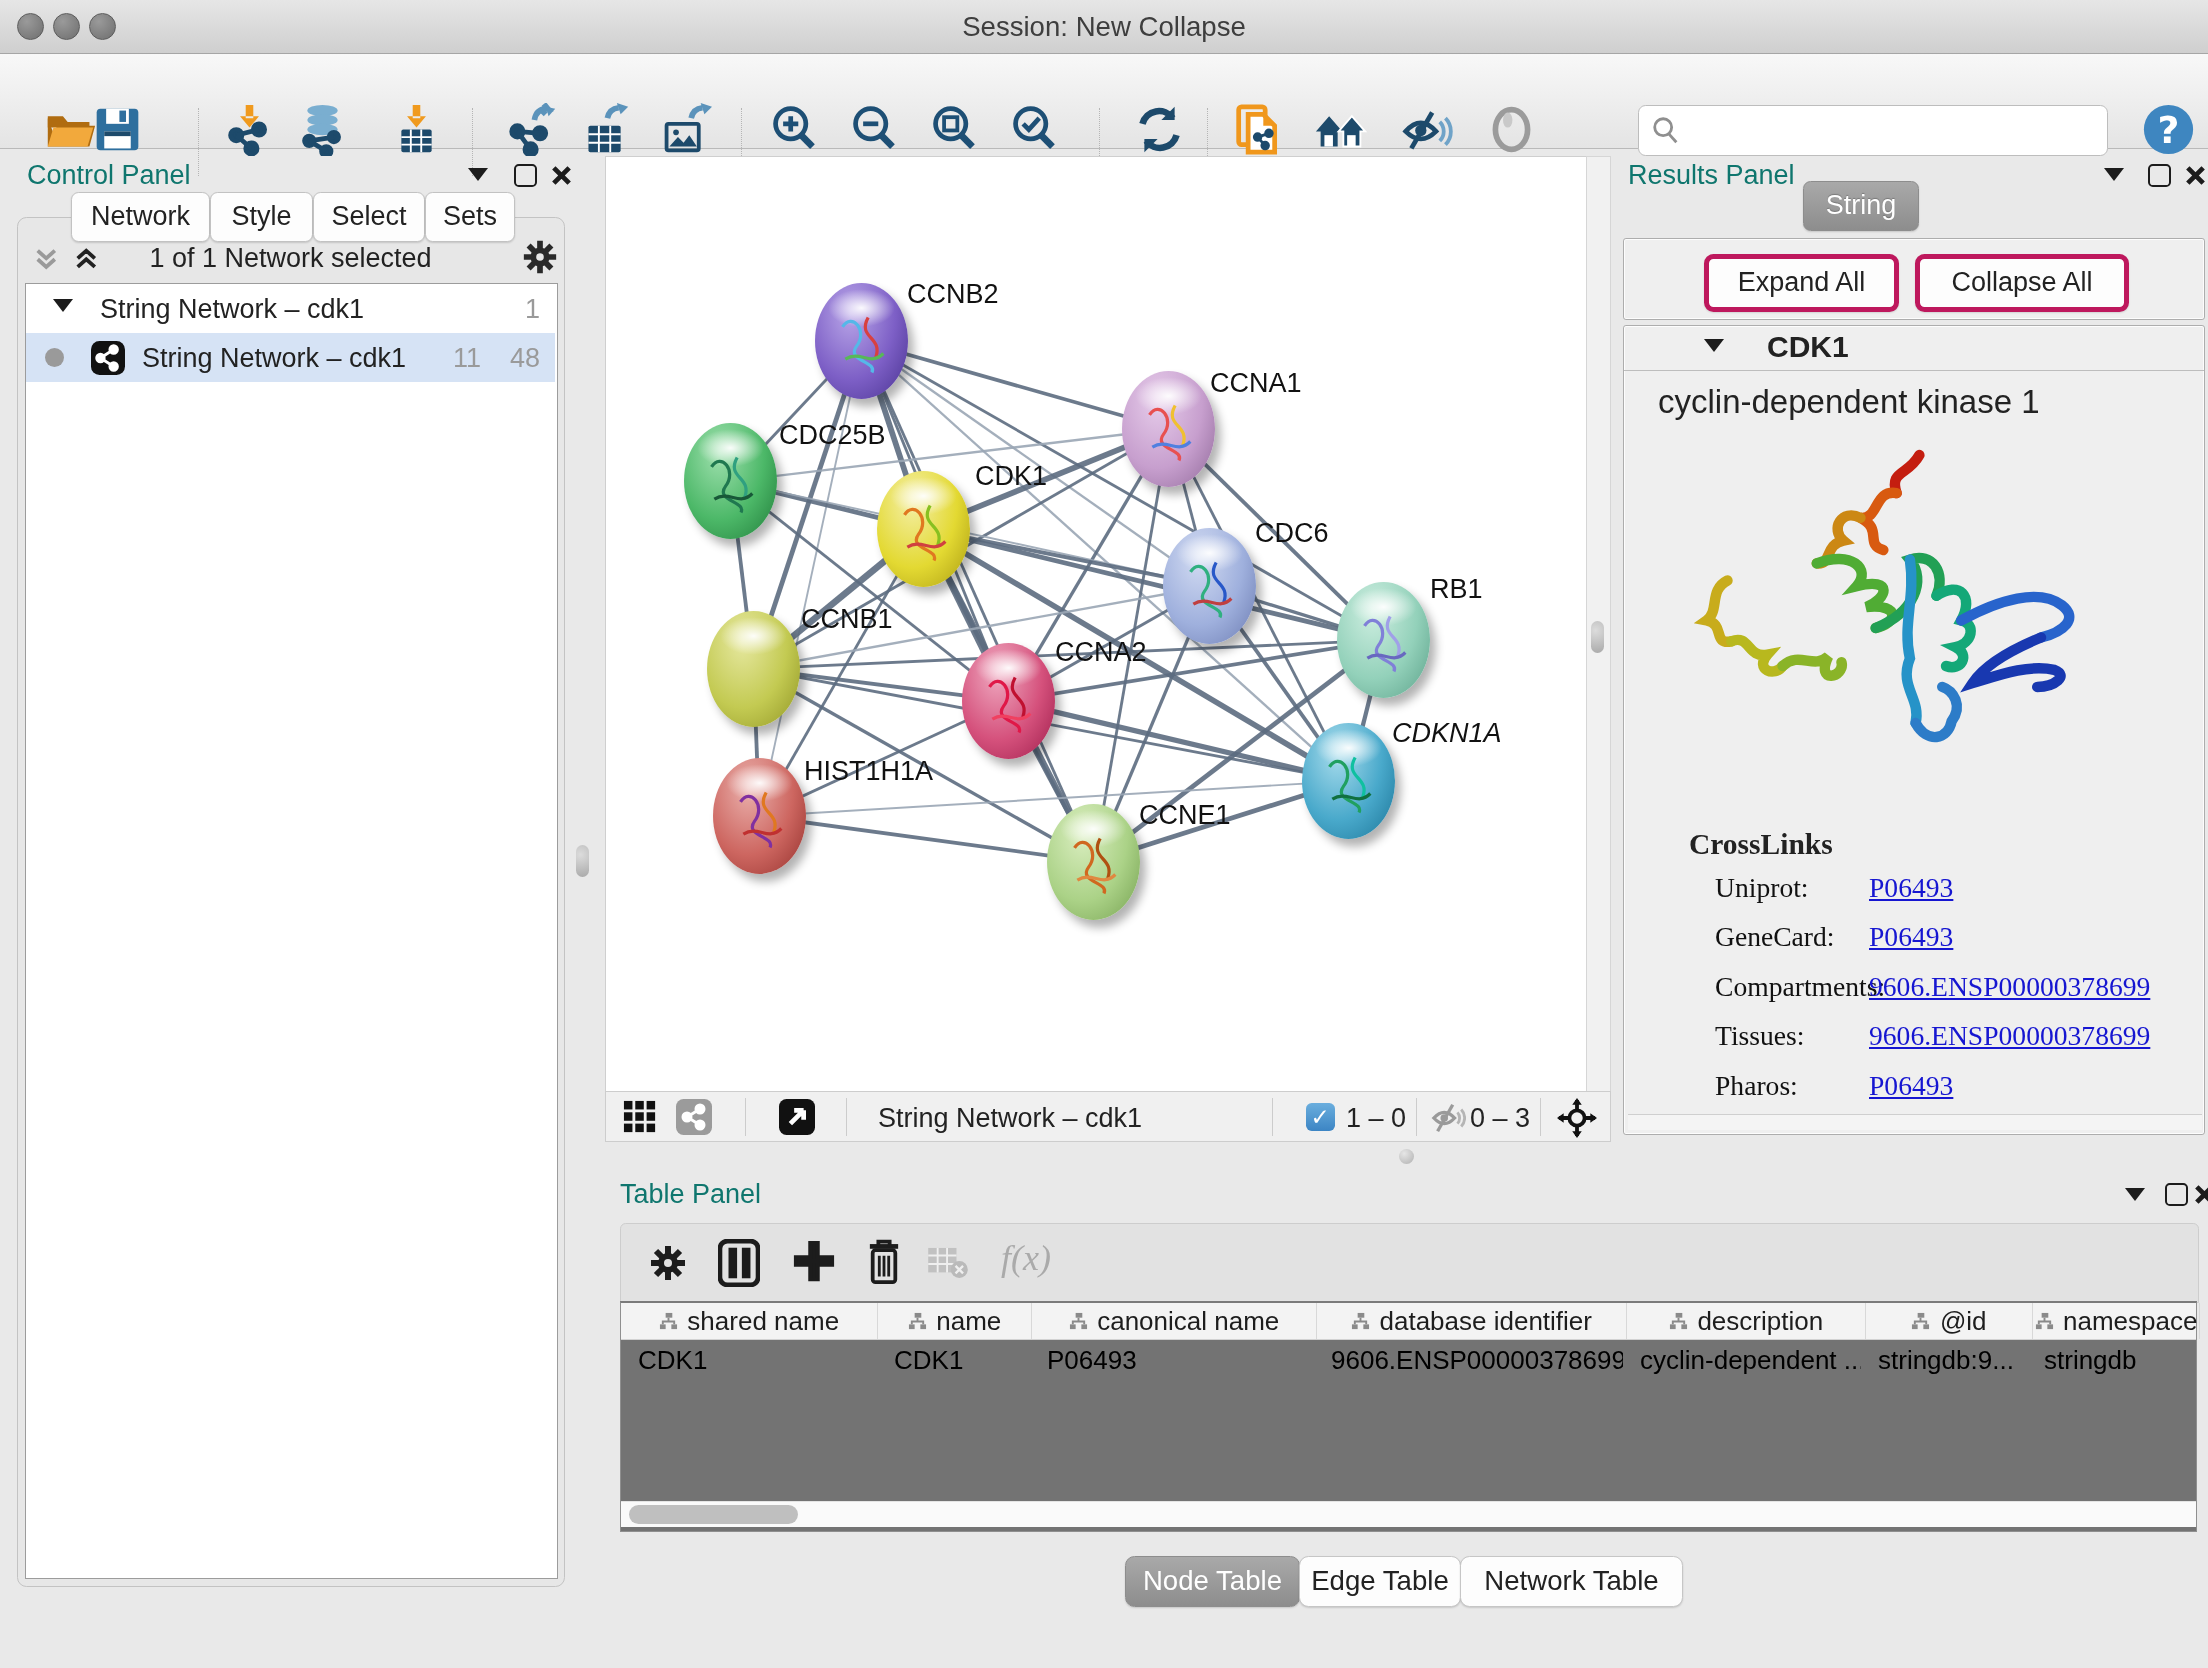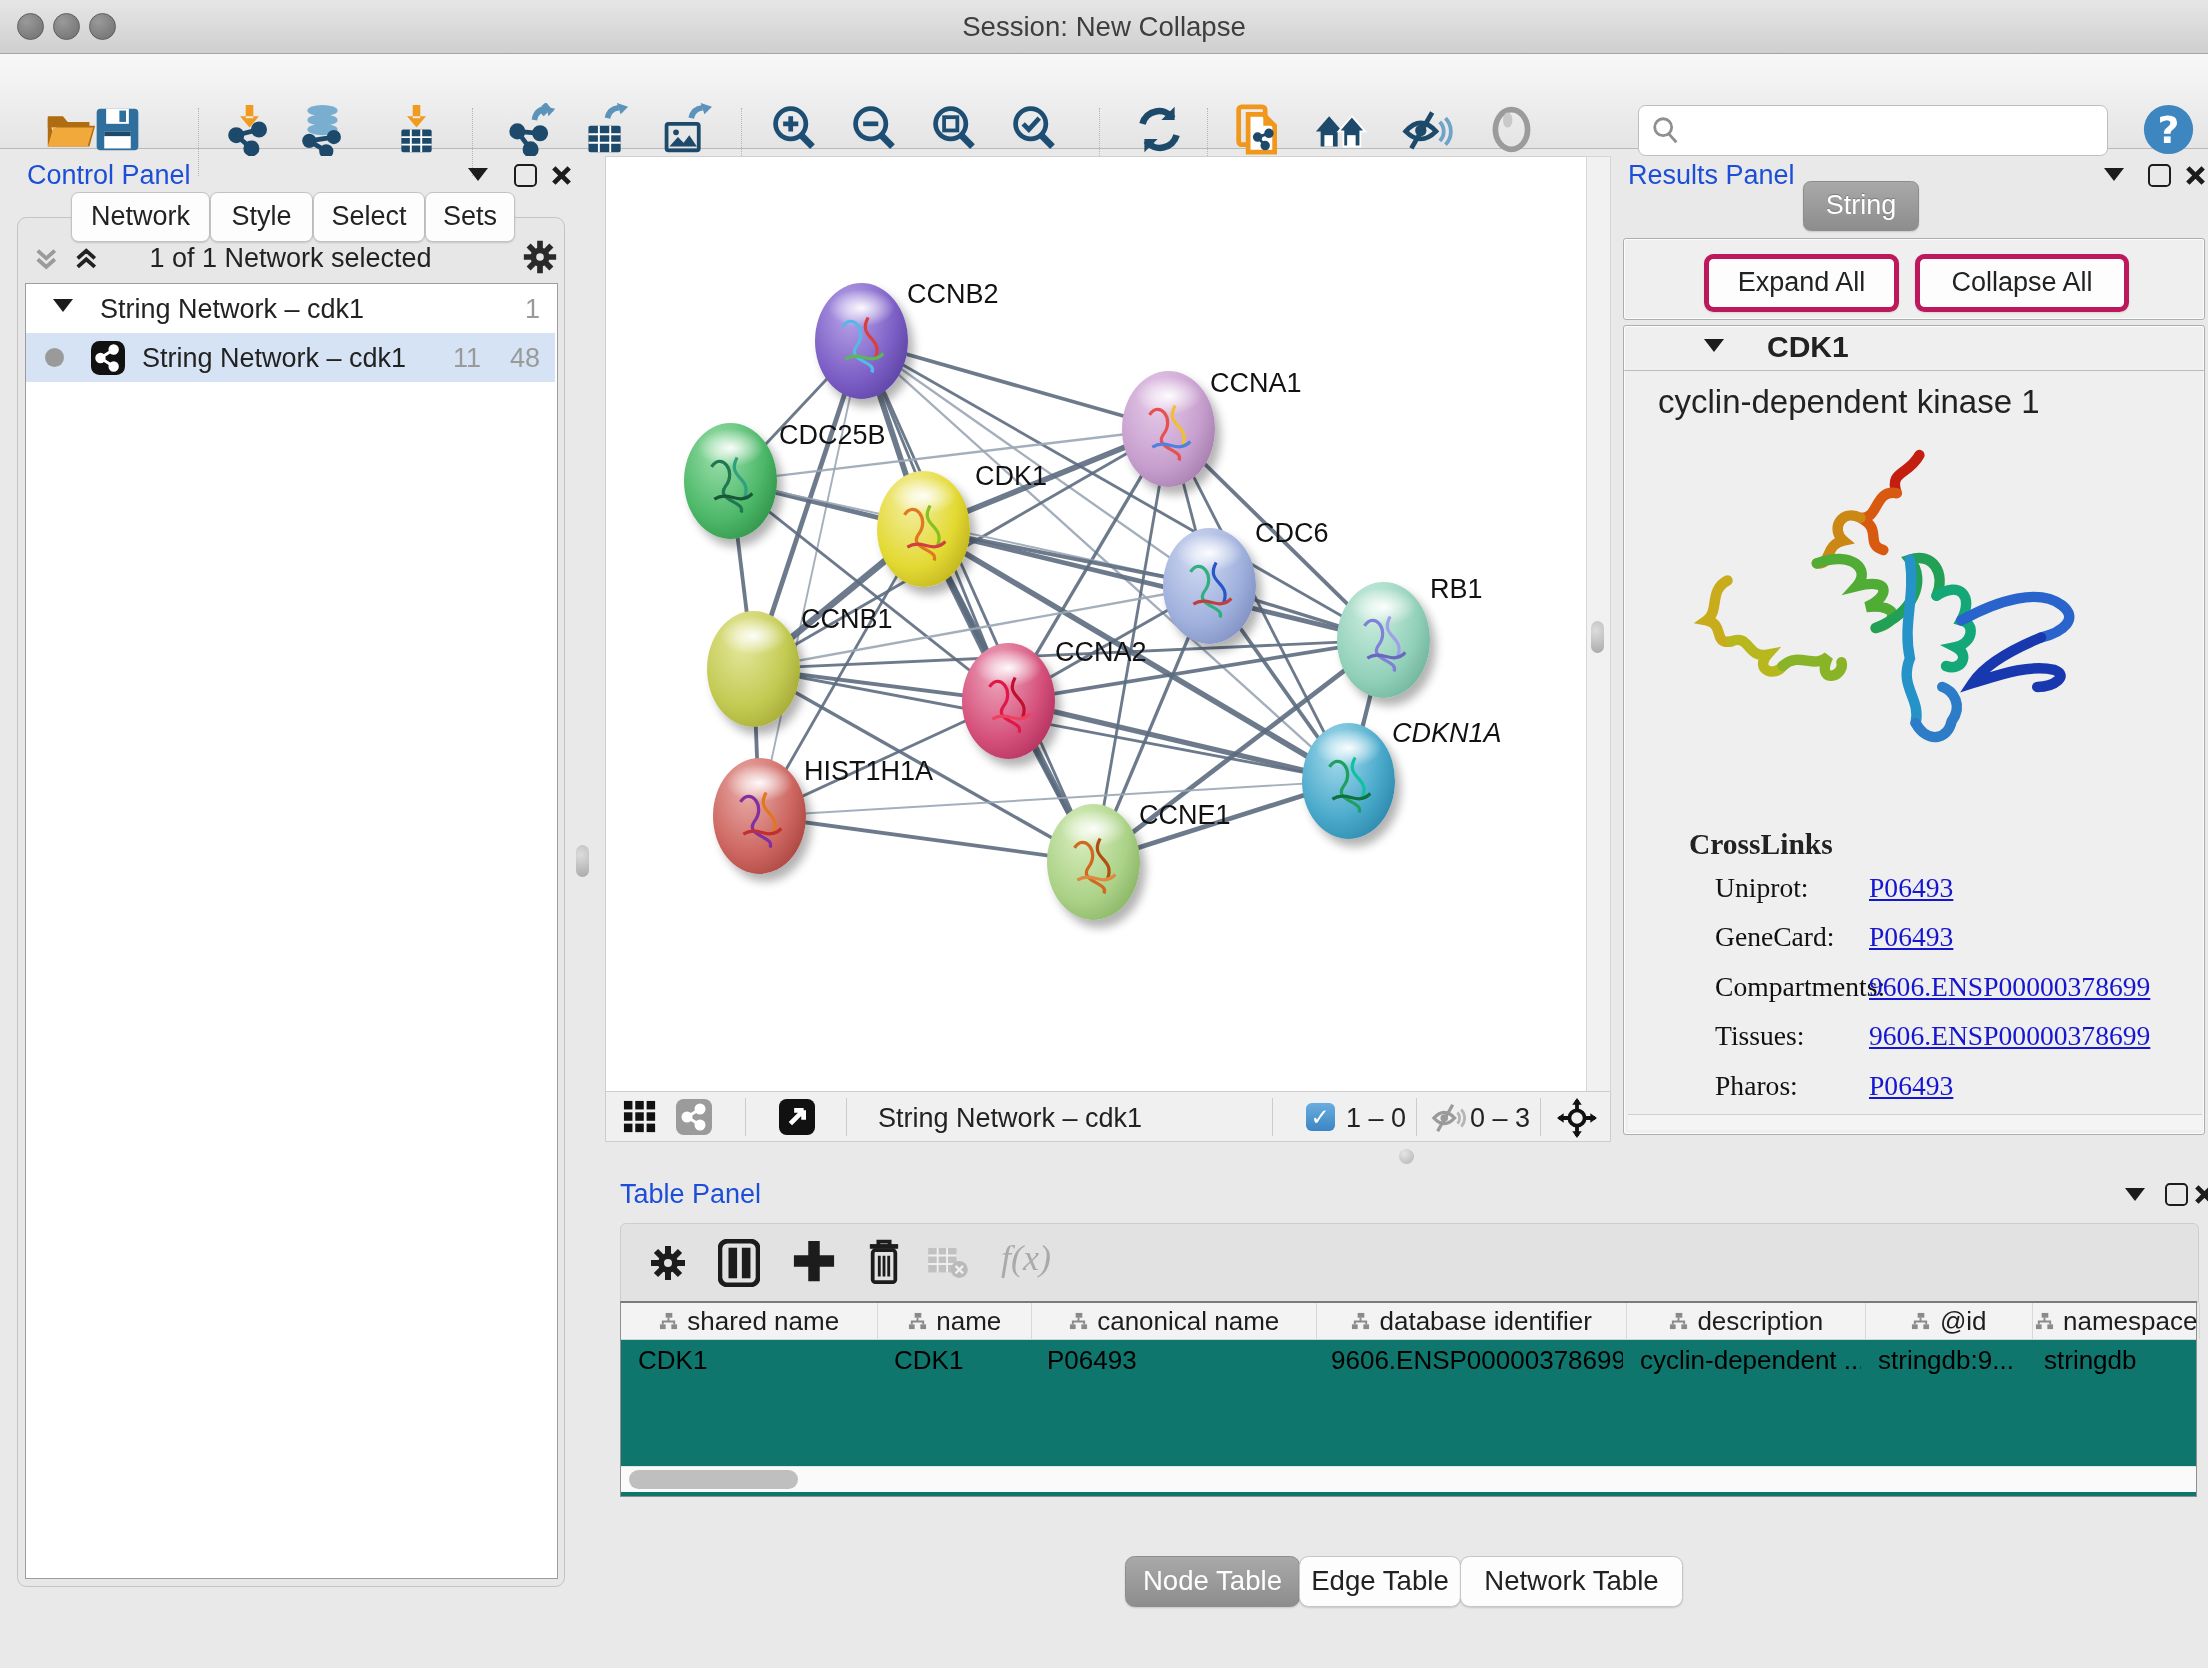--- a/index.html
+++ b/index.html
@@ -19,21 +19,21 @@
   #toolbar{left:0;top:54px;width:2208px;height:94px;
     background:linear-gradient(#f8f8f8,#e4e4e4);border-bottom:1px solid #b9b9b9;}
   .tbtn{position:absolute;top:74px;width:53px;height:53px;margin-top:-25px;cursor:default;}
   .tsep{position:absolute;top:63px;width:0;height:68px;border-left:1.9px dotted #b5b5b5;margin-top:-9.5px;}
   #searchbox{position:absolute;left:1638px;top:76px;width:468px;height:49px;margin-top:-25px;
     background:#fff;border:1px solid #bdbdbd;border-radius:7.6px;}
   #searchbox input{position:absolute;left:49px;top:5.7px;width:409px;height:36px;border:none;outline:none;
     font-size:25px;font-family:"Liberation Sans",sans-serif;background:transparent;}
 
   
-  .ptitle{font-size:27px;color:#1d4ed8;}
+  .ptitle{font-size:27px;color:#0f766e;}
   .etched{border:1px solid #adadad;box-shadow:inset 0 0 0 1px #fdfdfd;background:#efefef;border-radius:2.9px;}
 
   .tab{position:absolute;height:48px;border-radius:7.6px;border:1px solid #c2c2c2;background:#fdfdfd;
     font-size:27px;text-align:center;line-height:46px;box-shadow:0 1px 1.9px rgba(0,0,0,.15);}
   .tab.sel{background:linear-gradient(#a9a9a9,#8d8d8d);color:#fff;border-color:#8d8d8d;
     text-shadow:0 -1px 1px rgba(0,0,0,.25);}
 
   
   #cp-box{left:17px;top:217px;width:546px;height:1368px;background:#e7e7e7;
     border:1px solid #c3c3c3;border-radius:9.5px;}
@@ -78,21 +78,21 @@
   #rp-sechdr{position:absolute;left:0;top:0;width:100%;height:44px;border-bottom:1px solid #bdbdbd;}
   #rp-desc{position:absolute;left:34px;top:57px;font-size:33px;}
   .serif{font-family:"Liberation Serif","DejaVu Serif",serif;}
   .xl-label{position:absolute;left:91px;font-size:27.6px;color:#111;}
   .xl-link{position:absolute;left:245px;font-size:27.6px;color:#1616d1;text-decoration:underline;}
 
   
   #tp-title{left:620px;top:1179px;font-size:27px;}
   #tp-toolbar{left:620px;top:1223px;width:1577px;height:78px;background:#e2e2e2;
     border:1px solid #cdcdcd;border-radius:5.7px 5.7px 0 0;}
-  #tp-table{left:620px;top:1301px;width:1577px;height:196px;background:#0f766e;
+  #tp-table{left:620px;top:1301px;width:1577px;height:231px;background:#737373;
     border:1.9px solid #8f8f8f;border-top:2.9px solid #7a7a7a;box-sizing:border-box;}
   #tp-head{position:absolute;left:0;top:0;height:36px;width:100%;background:#f3f3f3;
     border-bottom:1.9px solid #d2d2d2;display:flex;}
   #tp-row{position:absolute;left:0;top:38px;height:38px;width:100%;display:flex;}
   .hcell{position:relative;height:36px;border-right:1px solid #d8d8d8;display:flex;
     align-items:center;justify-content:center;gap:9.5px;font-size:26px;color:#1d1d1d;overflow:hidden;flex:none;}
   .dcell{position:relative;height:38px;font-size:26px;color:#000;padding-left:17px;box-sizing:border-box;
     overflow:hidden;white-space:nowrap;flex:none;display:flex;align-items:center;}
   #tp-hscroll{position:absolute;left:0px;bottom:3.8px;width:100%;height:25px;background:#fafafa;border-top:1px solid #e4e4e4;}
   #tp-hthumb{position:absolute;left:7.6px;top:2.9px;width:169px;height:19px;border-radius:9.5px;background:#bfbfbf;}

